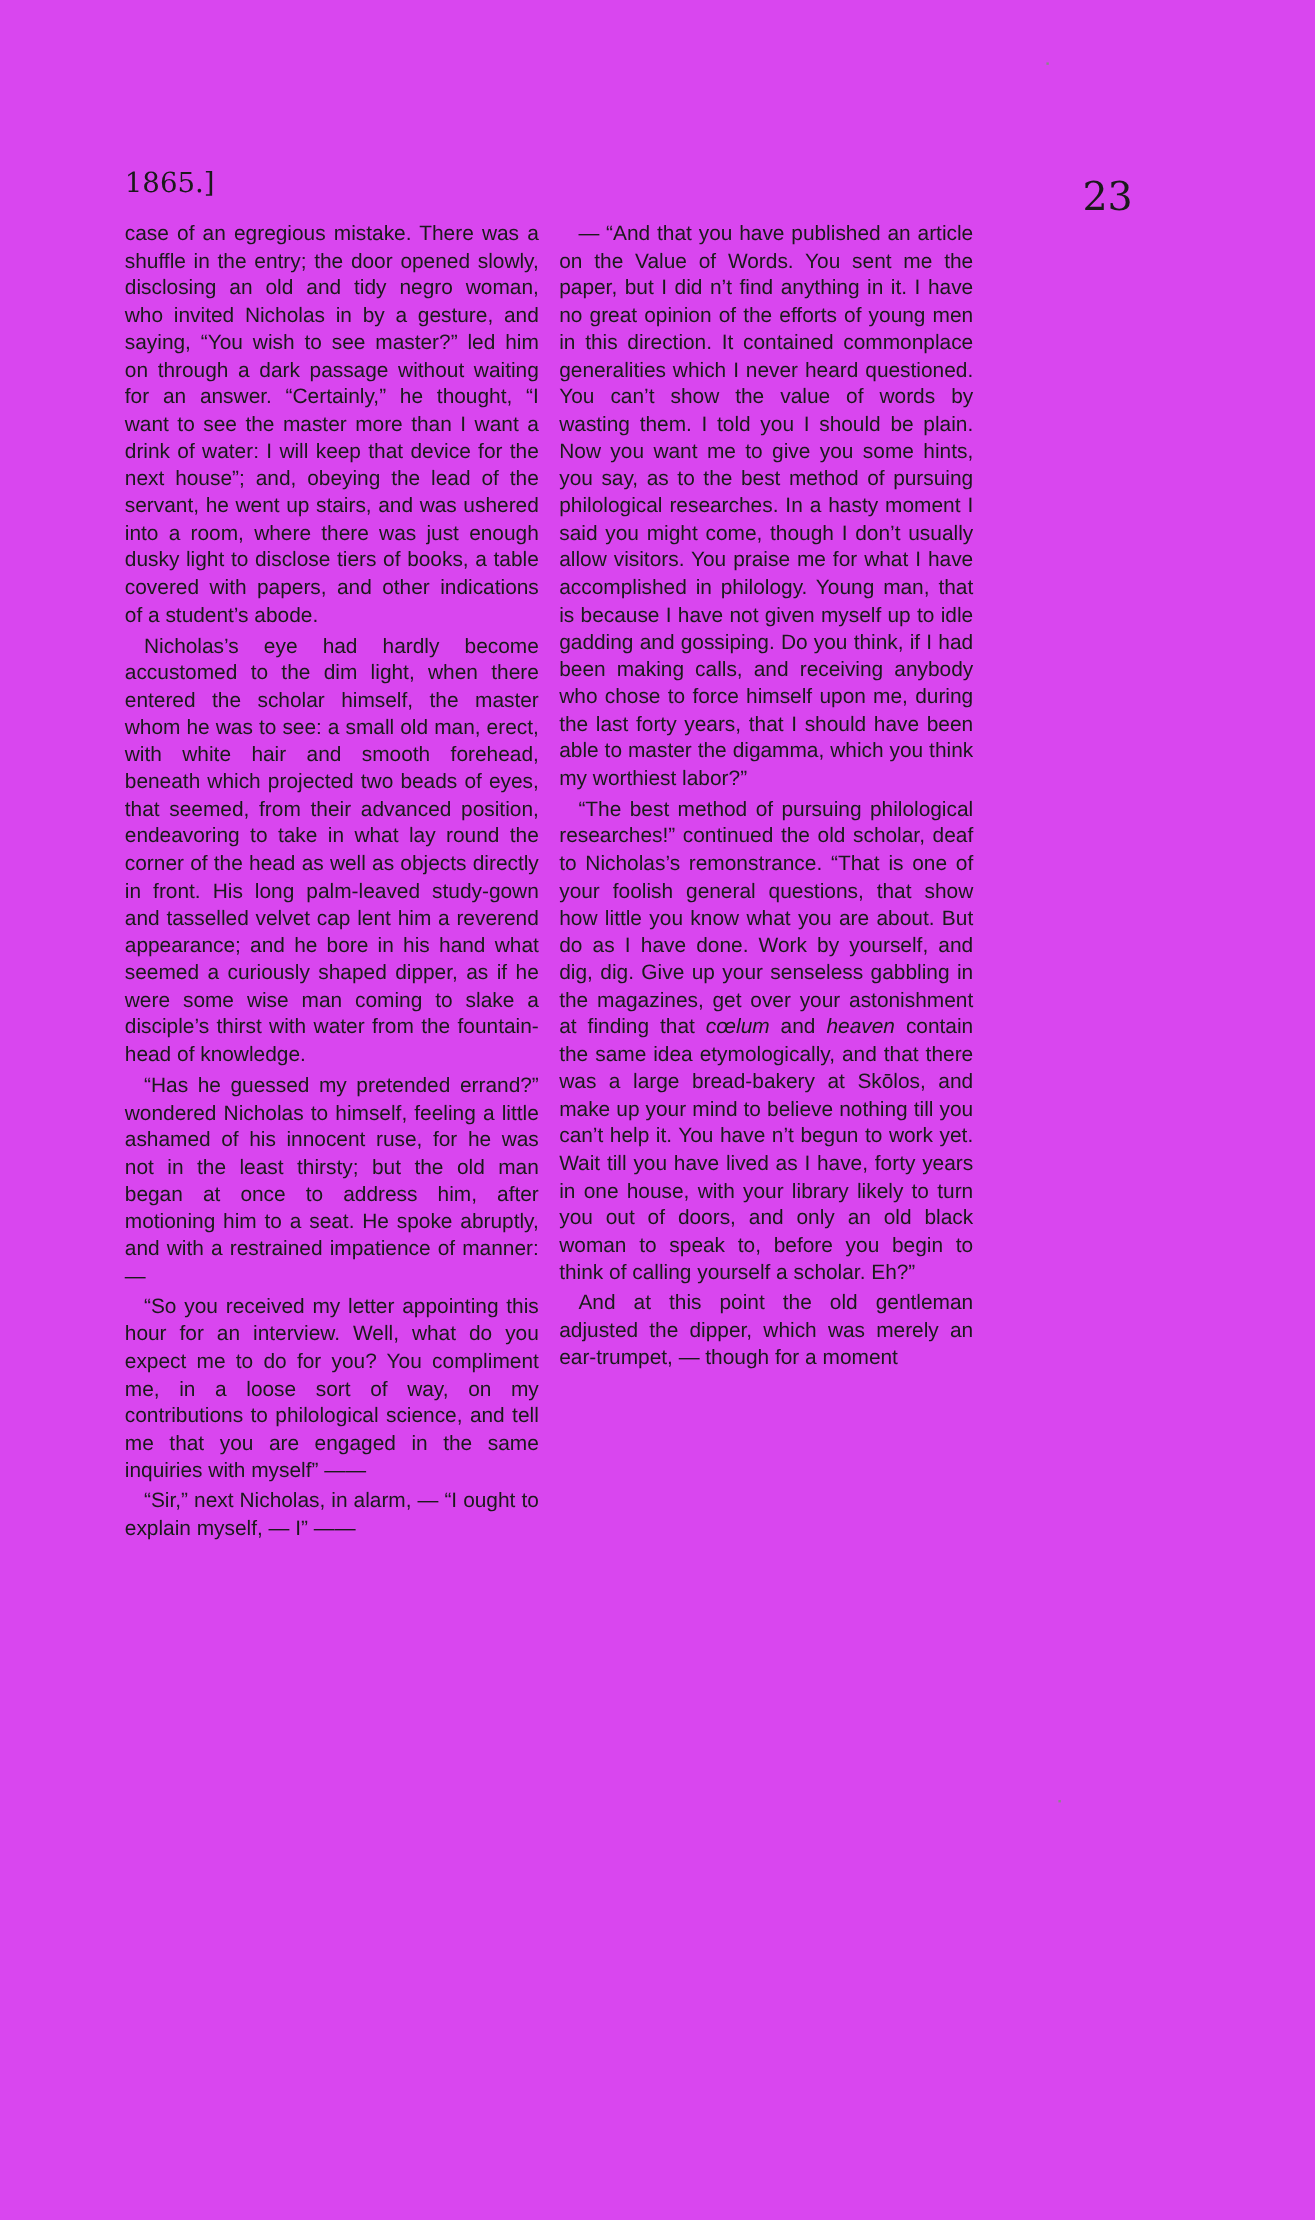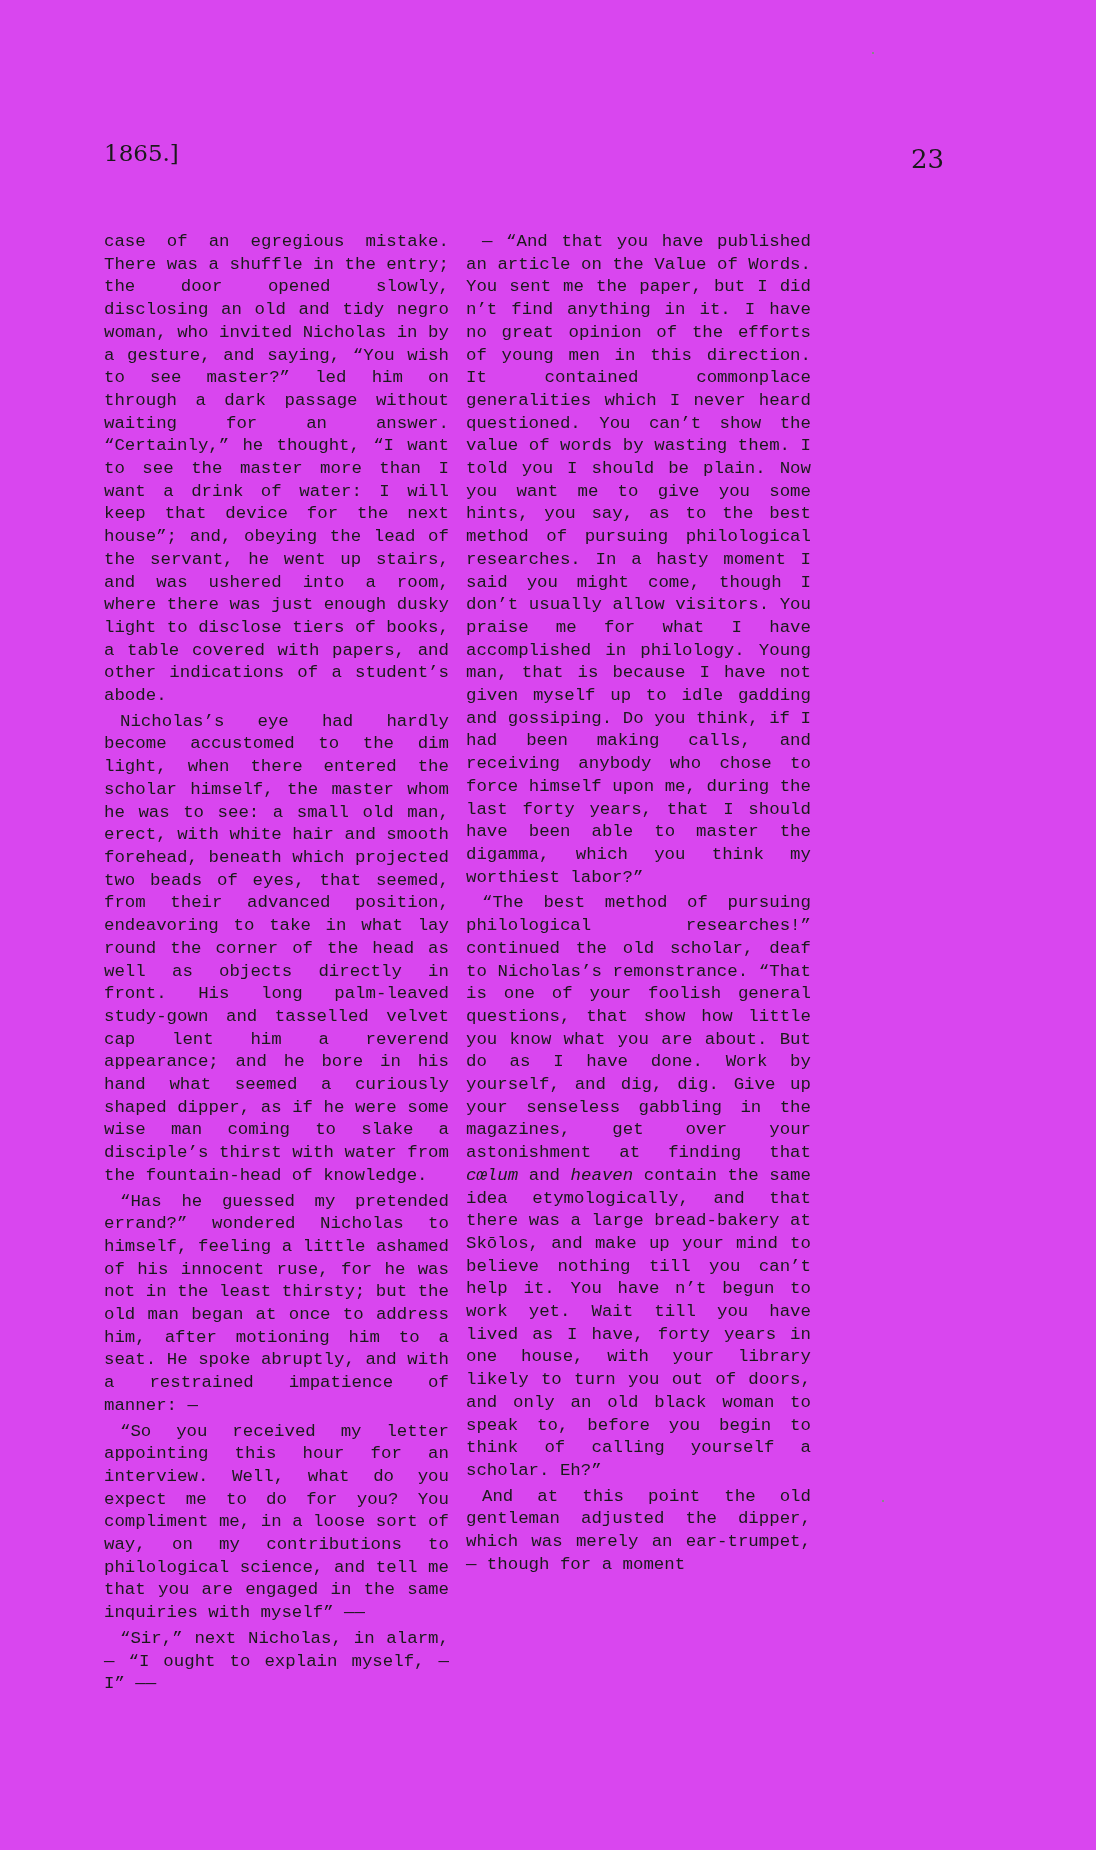--- a/index.html
+++ b/index.html
@@ -2,23 +2,23 @@
 <html><head>
 <meta charset="utf-8">
 <style>
   html, body { margin: 0; padding: 0; background: #ffffff; }
   body { width: 1096px; height: 1850px; position: relative; overflow: hidden; }
   .page { position: absolute; left: 0; top: 0; width: 1096px; height: 1850px; background: #d946ef; color: #1a1a1a; }
   .header { position: absolute; top: 140px; left: 104px; width: 840px; height: 40px;
     font-family: "DejaVu Serif", serif; font-size: 23px; }
   .header .year { position: absolute; left: 0; top: 0; }
   .header .title { position: absolute; left: 154px; top: 0; font-style: italic; }
-  .header .pagenum { position: absolute; right: 0; top: 4px; font-size: 26px; }
+  .header .pagenum { position: absolute; right: 0; top: 4px; font-size: 33px; }
   .col { position: absolute; top: 183px; width: 345px;
-    font-family: Liberation Mono, monospace; font-size: 17.4px; line-height: 22.7px; text-align: justify; margin-top: 48px; }
+    font-family: Liberation Sans, sans-serif; font-size: 17.4px; line-height: 22.7px; text-align: justify; }
   .col.left { left: 104px; }
   .col.right { left: 466px; }
   .col p { margin: 0; text-indent: 0; }
   .col p.indent { text-indent: 16px; }
   .col p.gap { margin-top: 3px; }
   .mark { position: absolute; width: 2px; height: 2px; background: #888; }
 </style>
 </head>
 <body>
 

